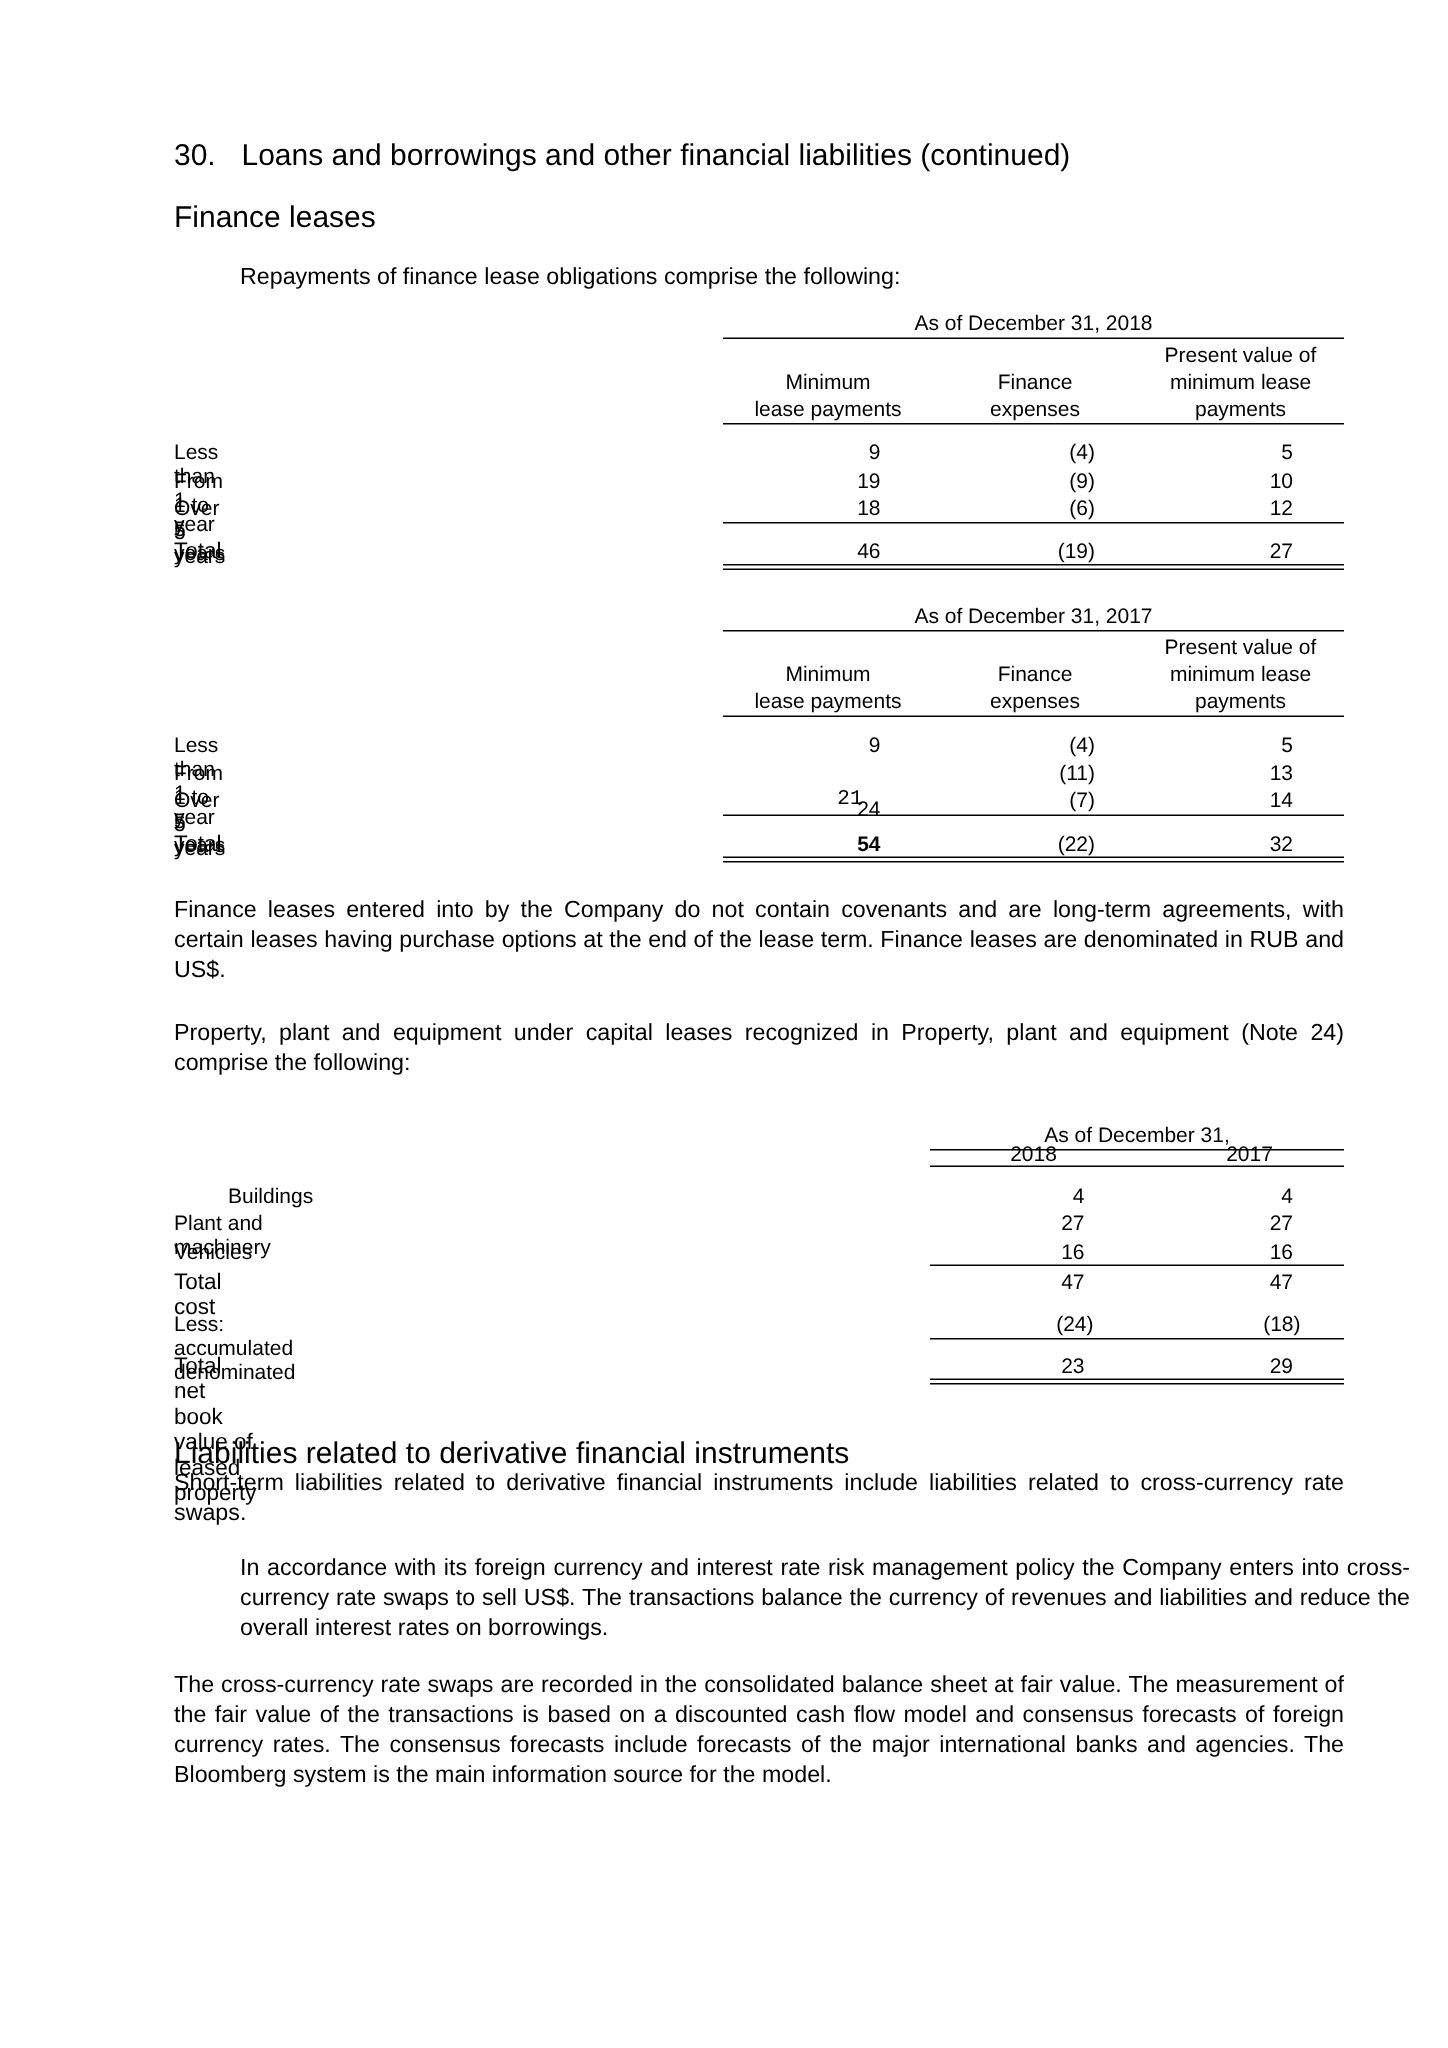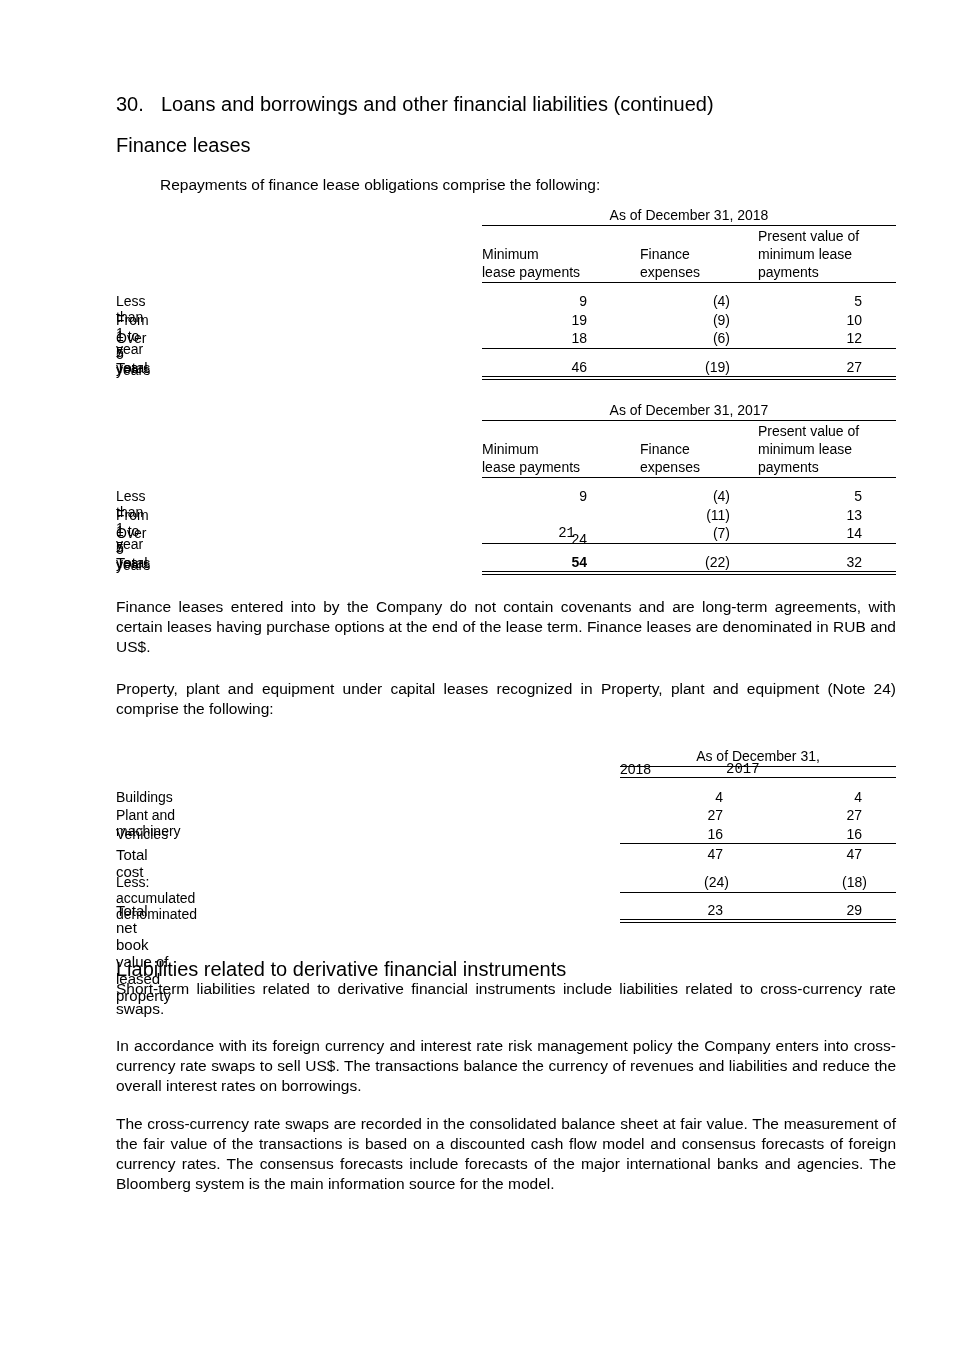--- a/index.html
+++ b/index.html
@@ -3,21 +3,21 @@
 <meta charset="utf-8">
 <style>
   html, body { margin: 0; padding: 0; background: #ffffff; }
   body { width: 965px; height: 1365px; position: relative; font-family: "Liberation Sans", sans-serif; color: #000; font-size: 15px; }
   .abs { position: absolute; }
   .heading { left: 116px; font-size: 20px; }
   .heading .num { display: inline-block; width: 45px; }
   .para { left: 116px; width: 780px; text-align: justify; line-height: 20px; font-size: 15.5px; }
   .rlabel { left: 116px; font-size: 14px; }
   .tbl-title { text-align: center; font-size: 14px; border-bottom: 1px solid #000; }
-  .hdr-cell { position: absolute; font-size: 14px; line-height: 18px; }
+  .hdr-cell { position: absolute; text-align: center; font-size: 14px; line-height: 18px; }
   .hline { position: absolute; height: 0; border-top: 1px solid #000; }
   .dline { position: absolute; height: 2px; border-top: 1px solid #000; border-bottom: 1px solid #000; }
   .num-cell { position: absolute; text-align: right; font-size: 14px; }
 </style>
 </head>
 <body>
 
 <div class="abs heading" style="top:93px;">
   <span class="num">30.</span><span>Loans and borrowings and other financial liabilities (continued)</span>
 </div>
@@ -110,24 +110,24 @@
   <div class="dline" style="left:482px;top:376px;width:414px;"></div>
 </div>
 
 <div class="abs para" style="top:597px;">Finance leases entered into by the Company do not contain covenants and are long-term agreements, with certain leases having purchase options at the end of the lease term. Finance leases are denominated in RUB and US$.</div>
 
 <div class="abs para" style="top:679px;">Property, plant and equipment under capital leases recognized in Property, plant and equipment (Note 24) comprise the following:</div>
 
 <div class="abs" style="left:0;top:0;">
   <div class="abs tbl-title" style="left:620px;top:748px;width:276px;height:18px;">As of December 31,</div>
   <div class="hdr-cell" style="left:620px;top:760px;width:138px;">2018</div>
-  <div class="hdr-cell" style="left:726px;top:760px;width:138px;font-family:Liberation Mono, monospace;">2017</div>
+  <div class="hdr-cell" style="left:764px;top:760px;width:138px;">2017</div>
   <div class="hline" style="left:620px;top:777px;width:276px;"></div>
 
-  <div class="abs rlabel" style="top:789px;">Buildings</div>
+  <div class="abs rlabel" style="top:789px;margin-left:36px;">Buildings</div>
   <div class="num-cell" style="left:620px;top:789px;width:103px;">4</div>
   <div class="num-cell" style="left:758px;top:789px;width:104px;">4</div>
 
   <div class="abs rlabel" style="top:807px;">Plant and machinery</div>
   <div class="num-cell" style="left:620px;top:807px;width:103px;">27</div>
   <div class="num-cell" style="left:758px;top:807px;width:104px;">27</div>
 
   <div class="abs rlabel" style="top:826px;">Vehicles</div>
   <div class="num-cell" style="left:620px;top:826px;width:103px;">16</div>
   <div class="num-cell" style="left:758px;top:826px;width:104px;">16</div>
@@ -147,14 +147,14 @@
   <div class="abs rlabel" style="top:902px;font-size:15px;">Total net book value of leased property</div>
   <div class="num-cell" style="left:620px;top:902px;width:103px;">23</div>
   <div class="num-cell" style="left:758px;top:902px;width:104px;">29</div>
 
   <div class="dline" style="left:620px;top:919px;width:276px;"></div>
 </div>
 
 <div class="abs heading" style="top:942px;margin-top:16px;">Liabilities related to derivative financial instruments</div>
 
 <div class="abs para" style="top:979px;">Short-term liabilities related to derivative financial instruments include liabilities related to cross-currency rate swaps.</div>
-<div class="abs para" style="top:1036px;">In accordance with its foreign currency and interest rate risk management policy the Company enters into cross-currency rate swaps to sell US$. The transactions balance the currency of revenues and liabilities and reduce the overall interest rates on borrowings.</div>
+<div class="abs para" style="top:1036px;margin-left:44px;">In accordance with its foreign currency and interest rate risk management policy the Company enters into cross-currency rate swaps to sell US$. The transactions balance the currency of revenues and liabilities and reduce the overall interest rates on borrowings.</div>
 <div class="abs para" style="top:1114px;">The cross-currency rate swaps are recorded in the consolidated balance sheet at fair value. The measurement of the fair value of the transactions is based on a discounted cash flow model and consensus forecasts of foreign currency rates. The consensus forecasts include forecasts of the major international banks and agencies. The Bloomberg system is the main information source for the model.</div>
 
 </body></html>

